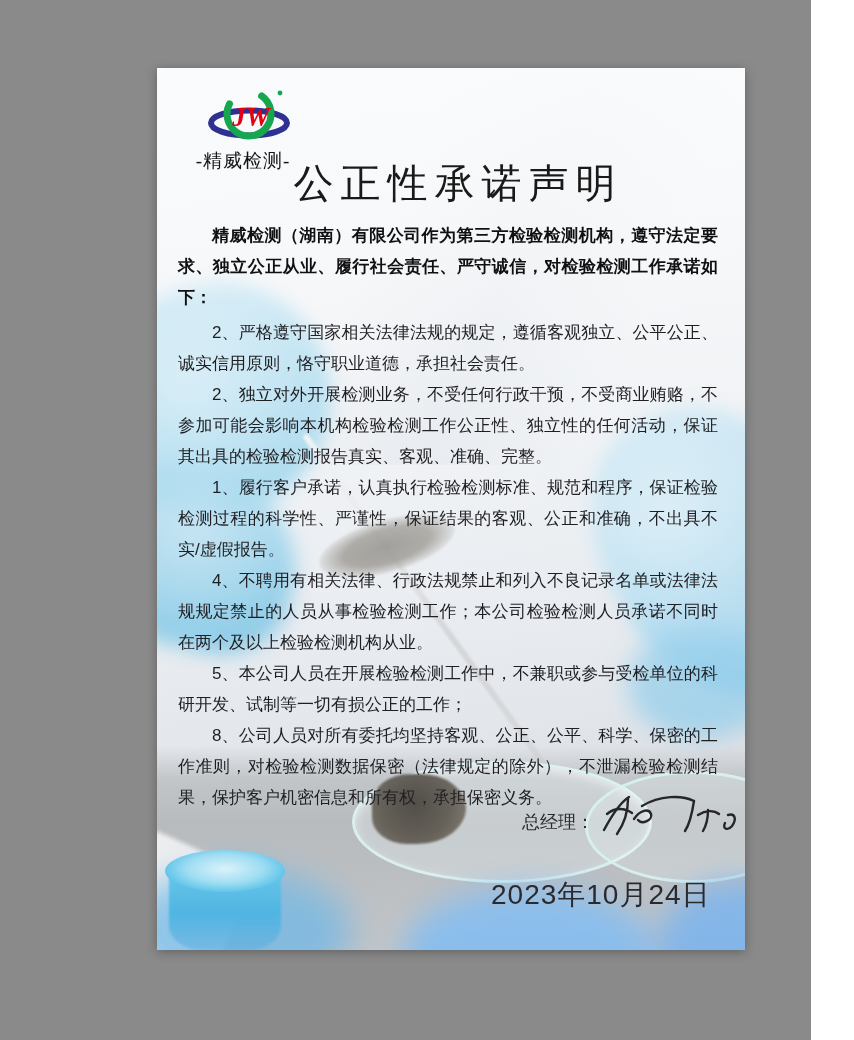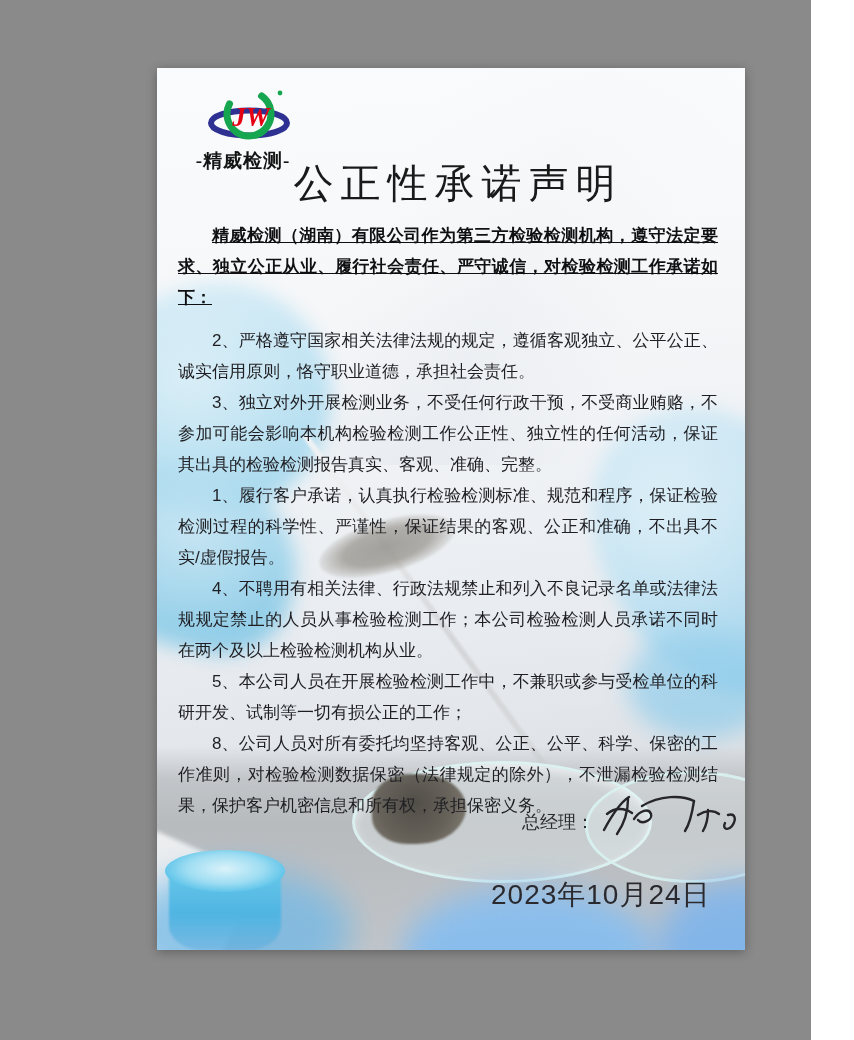--- a/index.html
+++ b/index.html
@@ -61,29 +61,29 @@
     background:#6fb7e6; filter:blur(17px); opacity:.75; }
   .wash { left:0; top:0; width:100%; height:100%;
     background:linear-gradient(180deg, rgba(250,251,252,.95) 0%, rgba(250,251,252,.82) 16%,
       rgba(250,251,252,.6) 32%, rgba(250,251,252,.42) 48%, rgba(250,251,252,.22) 66%,
       rgba(250,251,252,.08) 80%, rgba(250,251,252,0) 100%); }
 
   
   .content { position:absolute; inset:0; }
   .logo-mark { position:absolute; left:44px; top:20px; width:96px; height:58px; }
   .brand { position:absolute; left:18px; top:80px; width:136px; text-align:center;
-    font-family:"Liberation Serif", serif; font-weight:700; font-size:19px;
+    font-family:"Liberation Serif", serif; font-weight:400; font-size:19px;
     letter-spacing:1px; color:#141414; }
   .title { position:absolute; left:0; top:88px; width:100%; text-align:center;
     font-family:"Liberation Serif", serif; font-weight:400; font-size:40px;
     letter-spacing:7px; text-indent:14px; color:#1a1a1a; }
   .body-text { position:absolute; left:21px; right:27px; top:152px;
     font-size:17px; line-height:31px; color:#1f1f23; text-align:justify; }
   .body-text p { text-indent:2em; }
-  .intro { font-weight:700; color:#101012; margin-bottom:12px;text-decoration:underline; }
+  .intro { font-weight:700; color:#101012; margin-bottom:4px; }
   .sign-row { position:absolute; left:333px; top:720px; display:flex; align-items:flex-start;margin-left:32px; }
   .sign-label { font-size:18px; color:#2a2a2e; padding-top:22px; white-space:nowrap; }
   .sign-svg { width:160px; height:58px; margin-left:2px; }
   .date { position:absolute; left:334px; top:808px; font-size:28px; color:#2a2a2e; letter-spacing:1px; }
 </style>
 </head>
 <body>
 
 <div class="canvas">
   <div class="page">
@@ -114,21 +114,21 @@
         <circle cx="79" cy="5" r="2.4" fill="#17a650"></circle>
         <text x="50" y="38" text-anchor="middle" font-family="Liberation Serif, serif" font-size="27" font-style="italic" font-weight="bold" fill="#e60013">JW</text>
       </svg>
       <div class="brand">-精威检测-</div>
 
       <h1 class="title">公正性承诺声明</h1>
 
       <div class="body-text">
         <p class="intro">精威检测（湖南）有限公司作为第三方检验检测机构，遵守法定要求、独立公正从业、履行社会责任、严守诚信，对检验检测工作承诺如下：</p>
         <p class="item">2、严格遵守国家相关法律法规的规定，遵循客观独立、公平公正、诚实信用原则，恪守职业道德，承担社会责任。</p>
-        <p class="item">3、独立对外开展检测业务，不受任何行政干预，不受商业贿赂，不参加可能会影响本机构检验检测工作公正性、独立性的任何活动，保证其出具的检验检测报告真实、客观、准确、完整。</p>
+        <p class="item">2、独立对外开展检测业务，不受任何行政干预，不受商业贿赂，不参加可能会影响本机构检验检测工作公正性、独立性的任何活动，保证其出具的检验检测报告真实、客观、准确、完整。</p>
         <p class="item">1、履行客户承诺，认真执行检验检测标准、规范和程序，保证检验检测过程的科学性、严谨性，保证结果的客观、公正和准确，不出具不实/虚假报告。</p>
         <p class="item">4、不聘用有相关法律、行政法规禁止和列入不良记录名单或法律法规规定禁止的人员从事检验检测工作；本公司检验检测人员承诺不同时在两个及以上检验检测机构从业。</p>
         <p class="item">5、本公司人员在开展检验检测工作中，不兼职或参与受检单位的科研开发、试制等一切有损公正的工作；</p>
         <p class="item">8、公司人员对所有委托均坚持客观、公正、公平、科学、保密的工作准则，对检验检测数据保密（法律规定的除外），不泄漏检验检测结果，保护客户机密信息和所有权，承担保密义务。</p>
       </div>
 
       <div class="sign-row">
         <span class="sign-label">总经理：</span>
         <svg class="sign-svg" viewBox="0 0 160 58">
           <g fill="none" stroke="#26262a" stroke-width="2.4" stroke-linecap="round">

